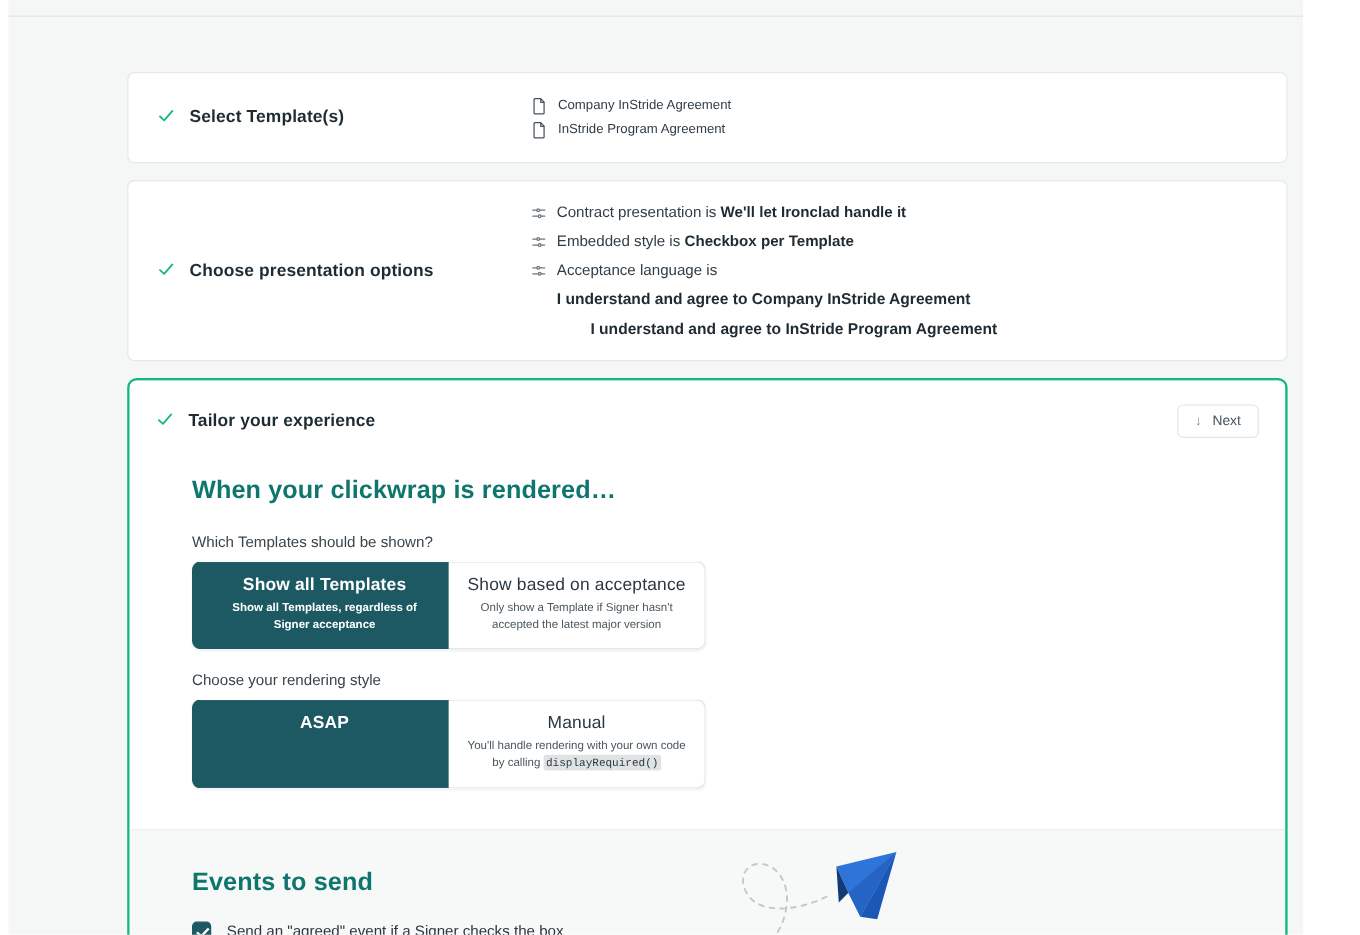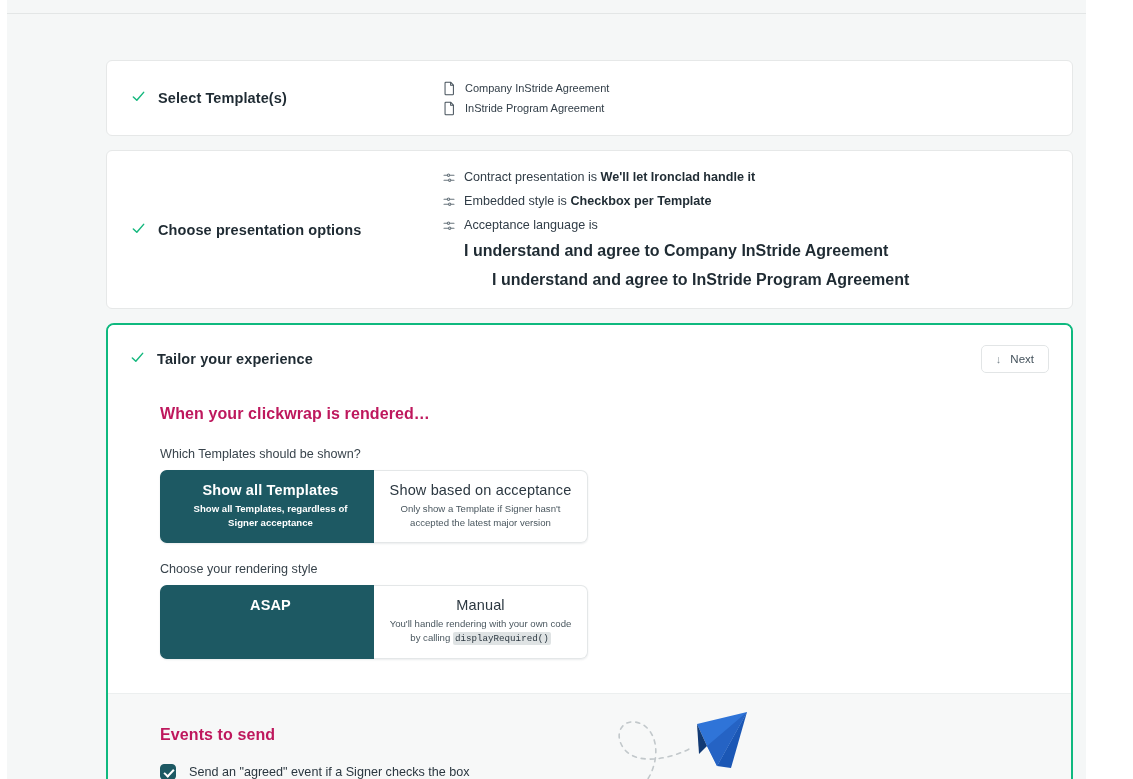--- a/index.html
+++ b/index.html
@@ -115,21 +115,21 @@
   }
   .opt-icon {
     width: 12px; height: 12px;
     margin-right: 9px;
     margin-top: 3px;
     flex: none;
     display: inline-block;
   }
   .opt-row b { font-weight: bold; color: #1f2b33; }
   .lang-line {
-    font-size: 16px;
+    font-size: 13px;
     color: #1f2b33;
     font-weight: bold;
     margin-left: 21px;
     margin-bottom: 7px;
     line-height: 1.35;
   }
 
   
   .active-header {
     display: flex;
@@ -162,23 +162,23 @@
   }
   .panel-gray {
     background: #f7f8f8;
     border-top: 1px solid #ecefef;
     padding: 32px 52px 20px 52px;
     min-height: 120px;
     position: relative;
   }
 
   .section-title {
-    font-size: 16px;
+    font-size: 21px;
     font-weight: bold;
-    color: #be185d;
+    color: #0f766e;
     letter-spacing: .1px;
     margin-bottom: 24px;
   }
   .field-label {
     font-size: 12.6px;
     color: #39444c;
     margin-bottom: 9px;
   }
 
   

